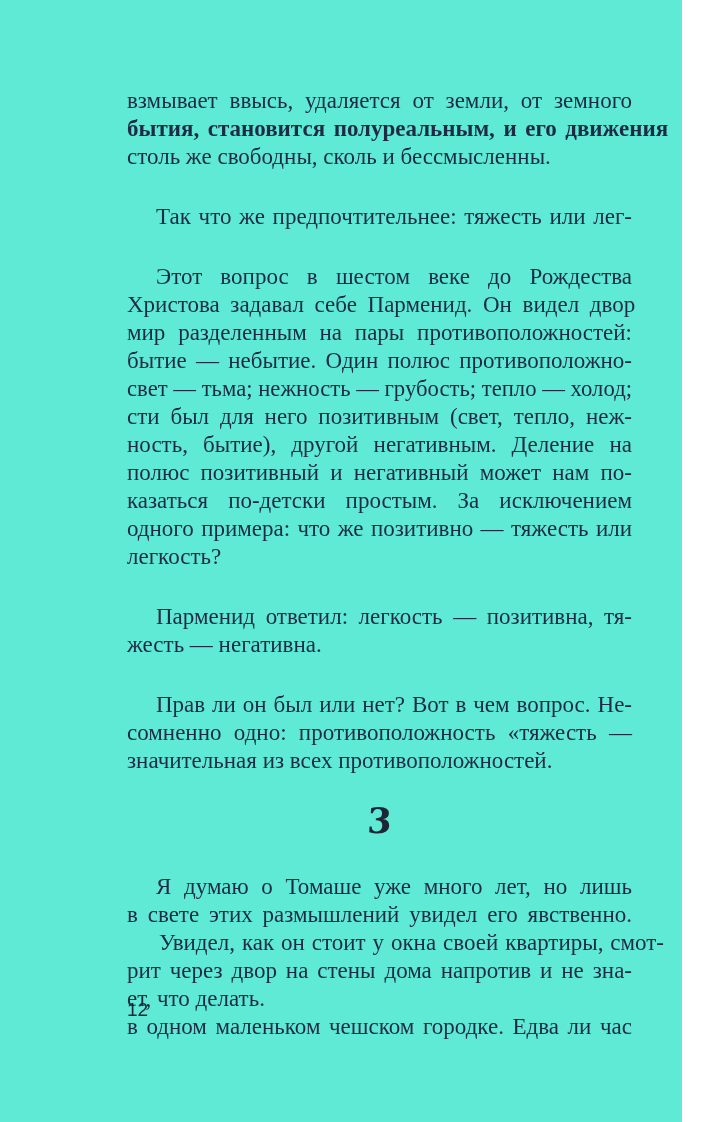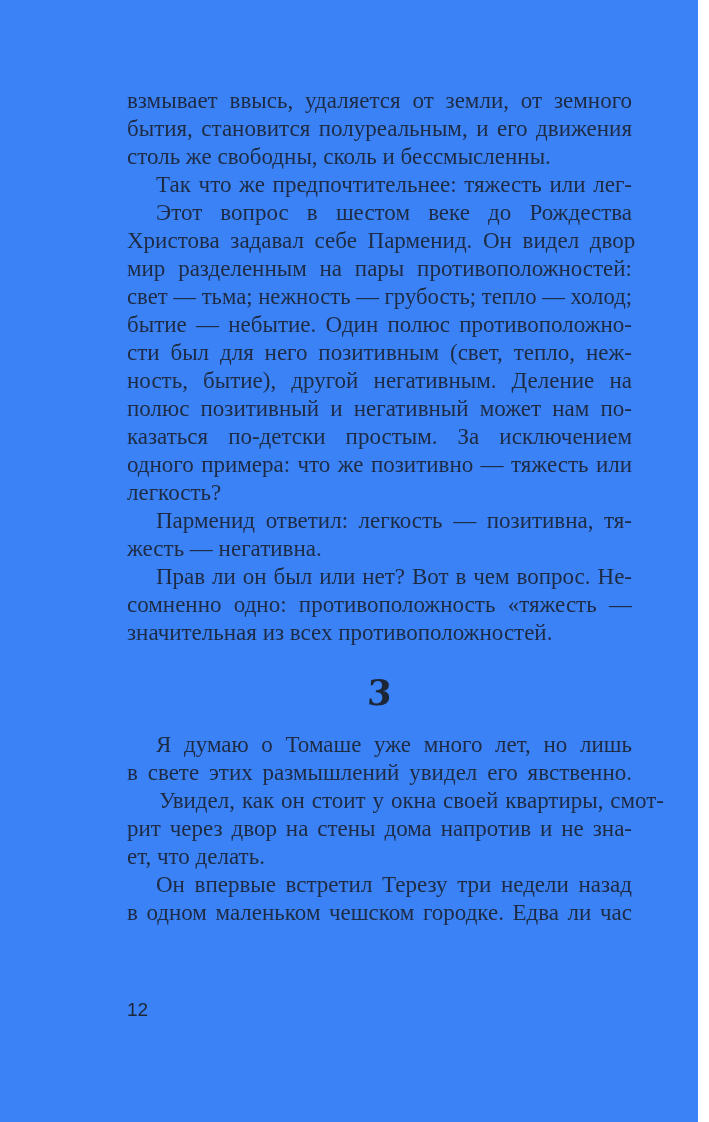--- a/index.html
+++ b/index.html
@@ -4,39 +4,38 @@
 <style>
   html, body { margin: 0; padding: 0; }
   body {
     width: 709px; height: 1122px;
     background: #ffffff;
     font-family: "Liberation Serif", serif;
   }
   .page {
     position: relative;
     width: 682px; height: 1122px;
-    background: #3b82f6;
+    background: #5eead4;
     overflow: hidden;
-    padding-left: 16px;
   }
   .text-column {
     position: absolute;
     left: 127px; top: 87px;
     width: 505px;
     color: #1e2b44;
     font-size: 23px;
     line-height: 28px;
   }
   .paragraph { margin: 0; }
   .line {
     height: 28px;
     white-space: nowrap;
     overflow: visible;
   }
-  .line.indent { padding-left: 29px; }
+  .line.indent { padding-left: 29px; margin-top: 32px; }
   .line > span {
     display: inline-block;
     white-space: nowrap;
     transform-origin: 0 60%;
   }
   .section-heading {
     text-align: center;
     font-family: "DejaVu Serif", serif;
     font-weight: bold;
     font-size: 35px;
@@ -55,32 +54,32 @@
     color: #1c2636;
   }
 </style>
 </head>
 <body>
 
 <div class="page">
   <div class="text-column">
       <div class="paragraph">
         <div class="line"><span style="word-spacing: 6.1276px;">взмывает ввысь, удаляется от земли, от земного</span></div>
-        <div class="line"><span style="word-spacing: 2.77813px;">бытия, становится полуреальным, и его движения</span></div>
+        <div class="line"><span style="word-spacing: 2.77813px; font-weight: bold;">бытия, становится полуреальным, и его движения</span></div>
         <div class="line"><span>столь же свободны, сколь и бессмысленны.</span></div>
       </div>
       <div class="paragraph">
         <div class="line indent"><span style="word-spacing: 1.96615px;">Так что же предпочтительнее: тяжесть или лег-</span></div>
       </div>
       <div class="paragraph">
         <div class="line indent"><span style="word-spacing: 12.4349px;">Этот вопрос в шестом веке до Рождества</span></div>
         <div class="line"><span style="word-spacing: 4.90365px;">Христова задавал себе Парменид. Он видел двор</span></div>
         <div class="line"><span style="word-spacing: 7.03125px;">мир разделенным на пары противоположностей:</span></div>
+        <div class="line"><span style="word-spacing: 3.5375px;">бытие — небытие. Один полюс противоположно-</span></div>
         <div class="line"><span style="transform: scaleX(0.98672);">свет — тьма; нежность — грубость; тепло — холод;</span></div>
-        <div class="line"><span style="word-spacing: 3.5375px;">бытие — небытие. Один полюс противоположно-</span></div>
         <div class="line"><span style="word-spacing: 5.1317px;">сти был для него позитивным (свет, тепло, неж-</span></div>
         <div class="line"><span style="word-spacing: 9.42188px;">ность, бытие), другой негативным. Деление на</span></div>
         <div class="line"><span style="word-spacing: 5.43229px;">полюс позитивный и негативный может нам по-</span></div>
         <div class="line"><span style="word-spacing: 14.3164px;">казаться по-детски простым. За исключением</span></div>
         <div class="line"><span style="word-spacing: 1.66741px;">одного примера: что же позитивно — тяжесть или</span></div>
         <div class="line"><span>легкость?</span></div>
       </div>
       <div class="paragraph">
         <div class="line indent"><span style="word-spacing: 4.83125px;">Парменид ответил: легкость — позитивна, тя-</span></div>
         <div class="line"><span>жесть — негативна.</span></div>
@@ -92,18 +91,17 @@
       </div>
       <div class="section-heading">3</div>
       <div class="paragraph">
         <div class="line indent"><span style="word-spacing: 6.91016px;">Я думаю о Томаше уже много лет, но лишь</span></div>
         <div class="line"><span style="word-spacing: 4.11719px; text-align: right;">в свете этих размышлений увидел его явственно.</span></div>
         <div class="line"><span style="word-spacing: 1.17383px; margin-left: 32px;">Увидел, как он стоит у окна своей квартиры, смот-</span></div>
         <div class="line"><span style="word-spacing: 3.16493px;">рит через двор на стены дома напротив и не зна-</span></div>
         <div class="line"><span>ет, что делать.</span></div>
       </div>
       <div class="paragraph">
-        <div class="line indent"><span style="word-spacing: 3.88802px;">Он впервые встретил Терезу три недели назад</span></div>
         <div class="line"><span style="word-spacing: 2.84821px;">в одном маленьком чешском городке. Едва ли час</span></div>
       </div>
     </div>
   <div class="page-number">12</div>
 </div>
 
 </body></html>

